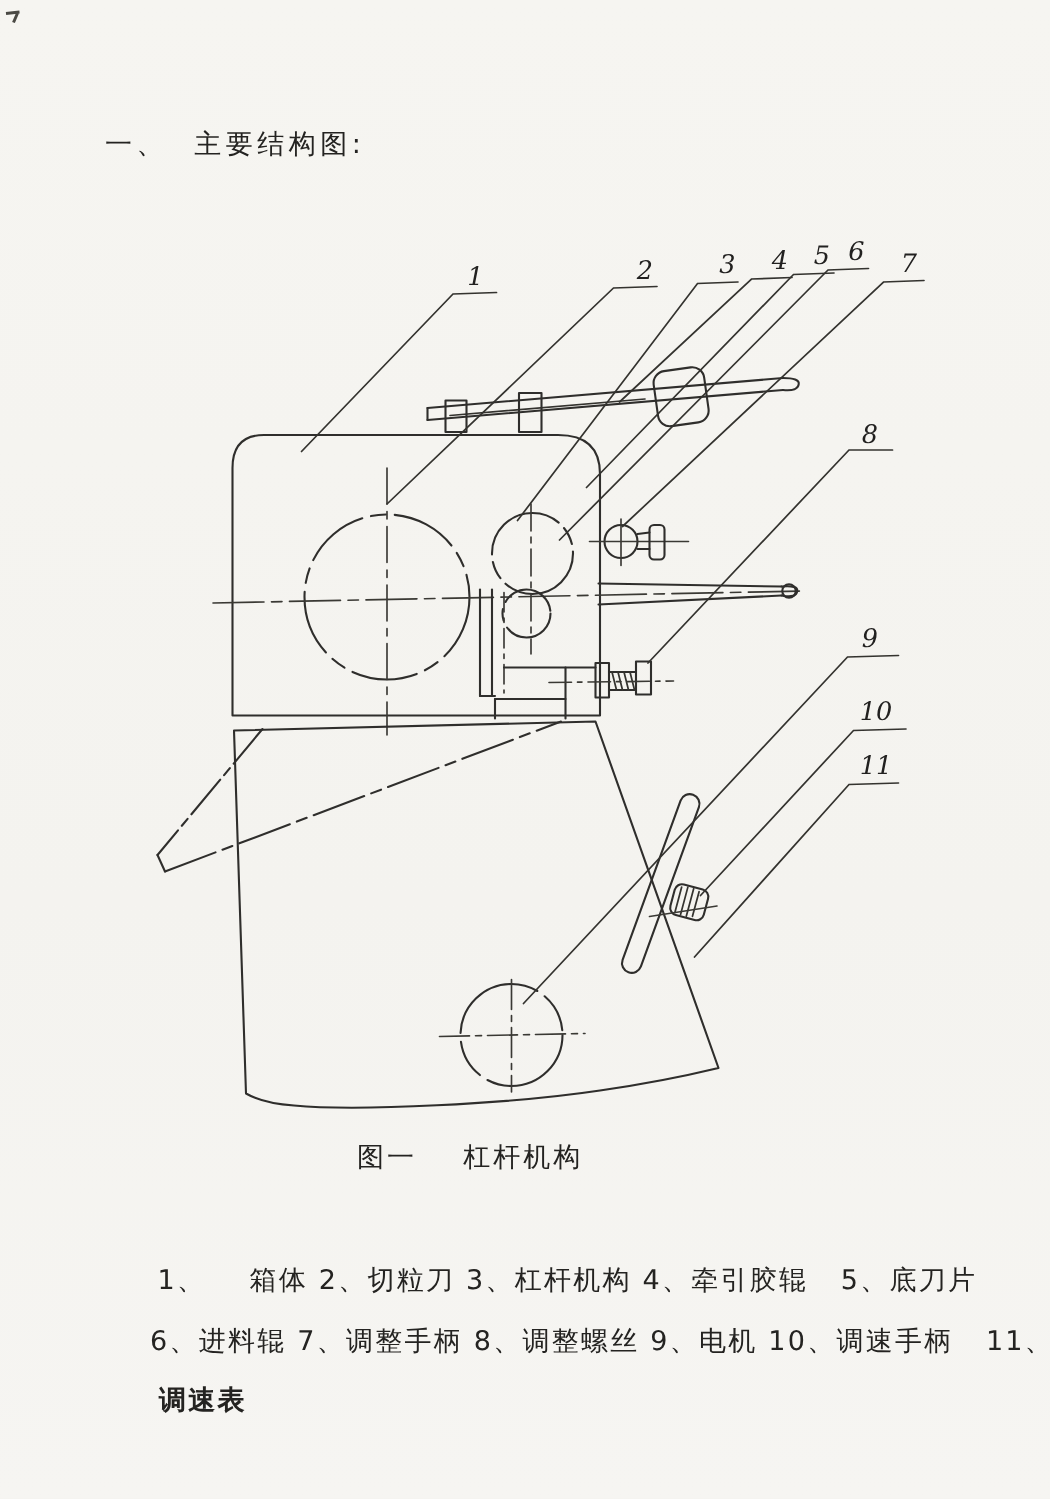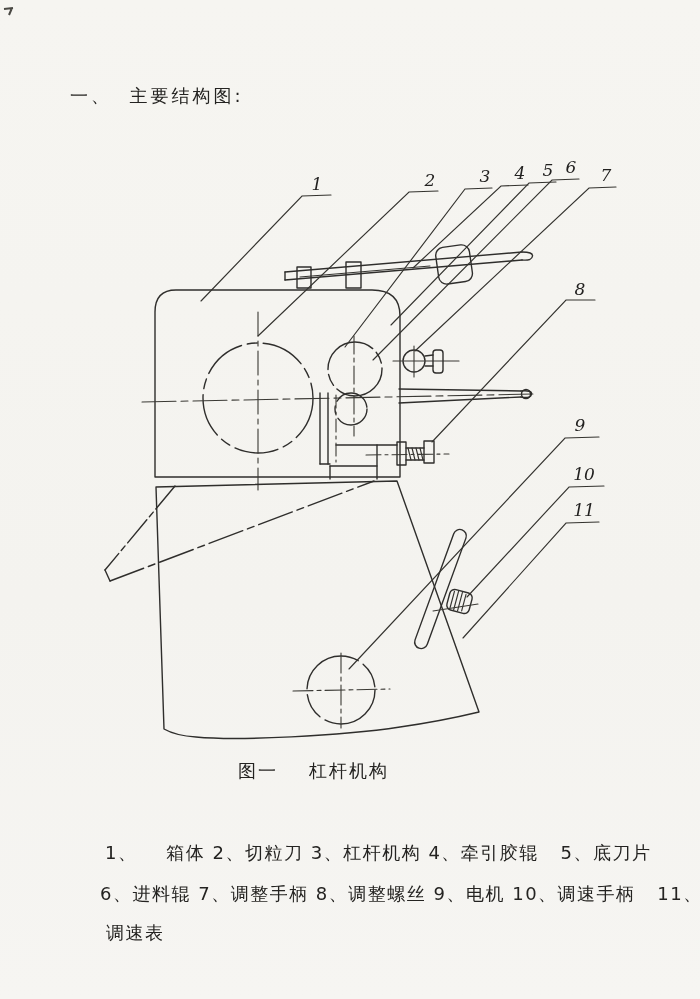--- a/index.html
+++ b/index.html
@@ -9,21 +9,21 @@
     font-family:"DejaVu Sans","Liberation Sans",sans-serif;
     color:#1e1d1b;
   }
   .page{position:absolute;inset:0;background:linear-gradient(180deg,#f6f5f1 0%,#f4f3ef 60%,#f6f5f2 100%);}
   .txt{position:absolute;white-space:pre;color:#242321;}
   .doc-heading{left:70px;top:84px;font-size:18px;letter-spacing:3px;font-weight:500;}
   .fig-caption{left:238px;top:759px;font-size:18px;letter-spacing:2px;}
   .legend-line{font-size:18px;letter-spacing:1.5px;}
   #lg1{left:105px;top:841px;text-align:center;}
   #lg2{left:100px;top:882px;}
-  #lg3{left:106px;top:921px;}
+  #lg3{left:106px;top:921px;font-weight:bold;}
   svg{position:absolute;left:0;top:0;}
   .ln{stroke:#2f2e2c;stroke-width:1.4;fill:none;stroke-linecap:round;stroke-linejoin:round;}
   .thin{stroke:#34332f;stroke-width:1.15;fill:none;stroke-linecap:round;}
   .cl{stroke:#3a3934;stroke-width:1.1;fill:none;stroke-linecap:round;}
   .callout-num{font-family:"DejaVu Serif","Liberation Serif",serif;font-style:italic;font-size:17px;fill:#222120;}
 </style>
 </head>
 <body>
 
 <div class="page">

